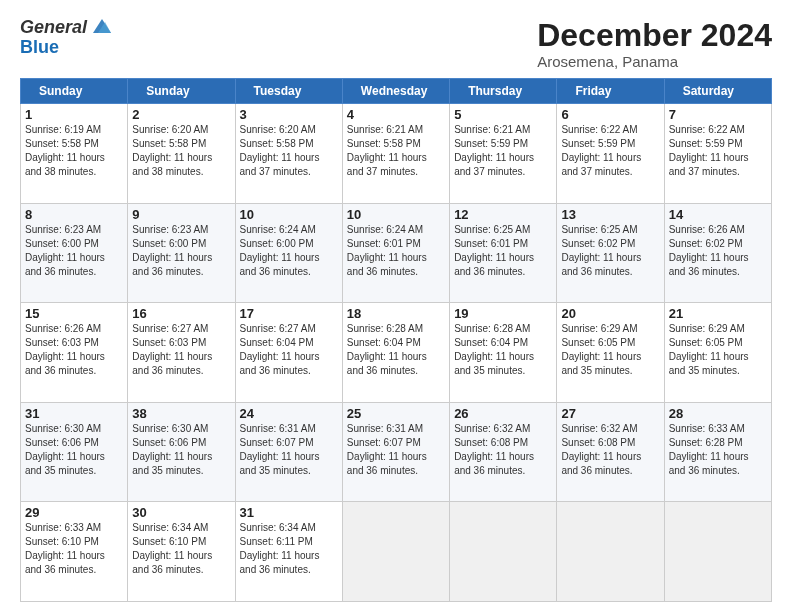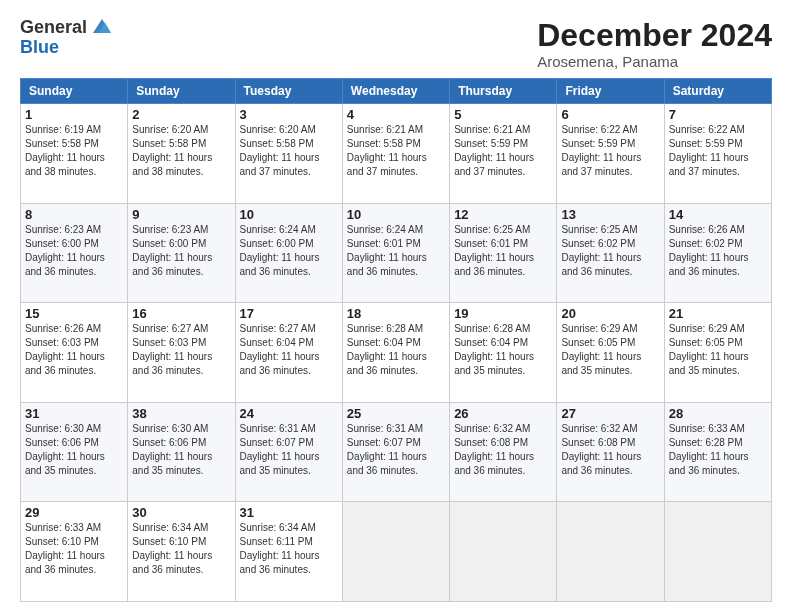--- a/index.html
+++ b/index.html
@@ -65,21 +65,21 @@
       border: 1px solid #ccc;
       border-collapse: collapse;
       width: 100%;
       table-layout: fixed;
     }
     .calendar th {
       background: #2b6cb5;
       color: #fff;
       font-size: 12px;
       font-weight: bold;
-      padding: 5px 8px;
+      padding: 5px 18px;
       text-align: left;
       border: 1px solid #4a84c9;
     }
     .calendar td {
       vertical-align: top;
       border: 1px solid #ccc;
       padding: 3px 4px;
       font-size: 9.5px;
       color: #333;
       background: #fff;
@@ -104,21 +104,21 @@
       color: #333;
     }
   </style>
 </head>
 <body>
 
 <div class="page">
   <div class="header">
     <div class="logo">
       <div class="logo-text">
-        <span style="display:flex;align-items:center;">
+        <span style="display:flex;align-items:center;font-style:italic;">
           <span class="logo-general">General</span>
           <svg class="logo-icon" viewBox="0 0 22 22">
             <polygon points="2,18 11,4 20,18" fill="#1a6db5" opacity="0.85"></polygon>
             <polygon points="7,18 14,7 20,18" fill="#4a9fd4" opacity="0.7"></polygon>
           </svg>
         </span>
         <span class="logo-blue">Blue</span>
       </div>
     </div>
     <div class="title-area">

